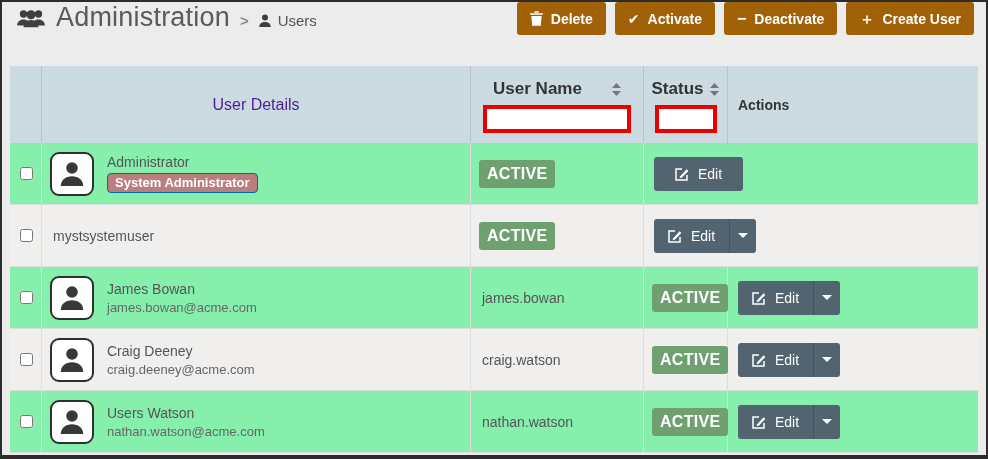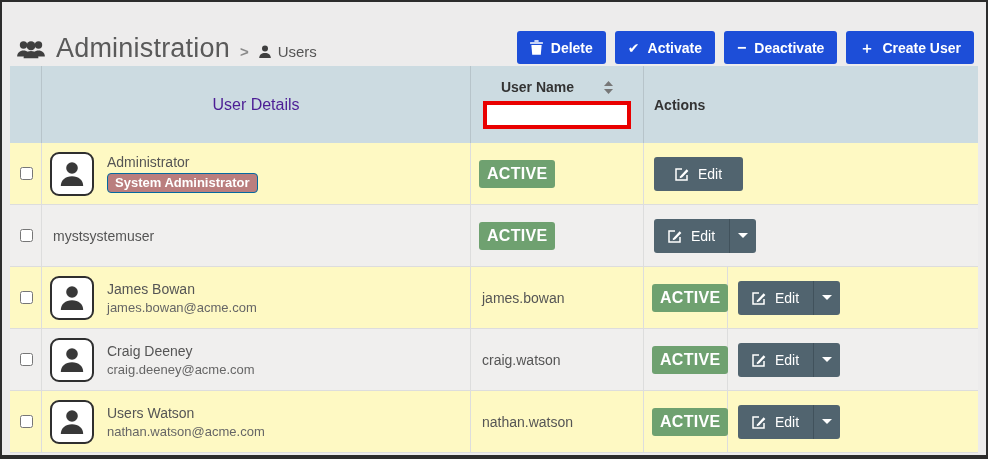--- a/index.html
+++ b/index.html
@@ -6,64 +6,64 @@
   html,body { margin:0; padding:0; }
   body {
     width: 988px; height: 459px;
     border: 2px solid #2c2c2c; border-bottom-width: 4px;
     background: #edecec;
     font-family: "Liberation Sans", "DejaVu Sans", sans-serif;
     overflow: hidden; position: relative;
   }
 
   
-  .header-bar { display:flex; align-items:flex-end; height:62px; padding:0 12px 0 14px; }
+  .header-bar { display:flex; align-items:flex-start; height:62px; padding:0 12px 0 14px; }
   .title-group { display:flex; align-items:center; }
   .users-group-icon { color:#3f3f3f; margin-right:10px; display:flex; }
   .app-title { font-size:27px; font-weight:300; color:#5a5a5a; letter-spacing:0.2px; }
   .crumb-sep { color:#8a8a8a; font-size:15px; font-weight:700; margin:6px 9px 0 10px; }
   .crumb { display:flex; align-items:center; gap:6px; margin-top:6px; }
   .crumb-user-icon { color:#3f3f3f; display:flex; }
   .crumb-label { font-size:15px; color:#555; }
 
   .toolbar { margin-left:auto; display:flex; gap:9px; }
   .tb-btn {
     display:inline-flex; align-items:center; gap:8px;
-    background:#1d4ed8; color:#fff; border:none; border-radius:3px;
+    background:#a16207; color:#fff; border:none; border-radius:3px;
     font-size:14px; font-weight:600; padding:0 13px; height:33px;
     font-family:inherit; cursor:pointer;
   }
   .tb-btn .ico { display:flex; align-items:center; }
   .glyph { font-size:14px; line-height:1; }
   .glyph-check::before { content:"✔"; }
   .glyph-minus::before { content:"−"; font-weight:900; font-size:16px; }
   .glyph-plus::before  { content:"＋"; font-weight:900; font-size:15px; }
 
   
   .table { margin:2px 8px 0 8px; }
   .grid-cols { display:grid; grid-template-columns:32px 429px 173px 84px 1fr; }
 
   .thead { background:#ccdbe1; height:77px; }
   .th { border-right:1px solid rgba(0,0,0,0.10); }
   .th:last-child { border-right:none; }
   .th-details { display:flex; align-items:center; justify-content:center;
                 font-weight:400; font-size:16px; color:#4c1d95; }
   .th-sortable { display:flex; flex-direction:column; align-items:center; padding-top:13px; }
-  .th-label-row { display:flex; align-items:center; font-weight:700; font-size:14px; color:#333; }
+  .th-label-row { display:flex; align-items:center; font-weight:700; font-size:17px; color:#333; }
   .gap-wide { gap:30px; } .gap-narrow { gap:7px; }
   .sort-icon { display:flex; cursor:pointer; }
   .filter-input {
     margin-top:6px; border:4px solid #e90000; background:#fff;
     height:28px; outline:none; padding:0 4px; font-family:inherit;
   }
   .filter-user { width:148px; } .filter-status { width:62px; }
   .th-actions { display:flex; align-items:center; padding-left:10px;
                 font-weight:700; font-size:14px; color:#333; }
 
-  .tr { height:62px; background:#fef9c3; border-bottom:1px solid #ddd; }
+  .tr { height:62px; background:#86efac; border-bottom:1px solid #ddd; }
   .tr.striped { background:#f0efee; }
   .td { border-right:1px solid #ddd; display:flex; align-items:center; }
   .td:last-child { border-right:none; }
   .td-check { justify-content:center; }
   .td-check input { width:13px; height:13px; }
   .td-details { padding-left:8px; gap:13px; }
   .avatar { width:44px; height:44px; min-width:44px; border:2px solid #2f2f2f; border-radius:9px;
             background:#fff; display:flex; align-items:center; justify-content:center; color:#383838; }
   .uinfo { display:flex; flex-direction:column; align-items:flex-start; }
   .uname { font-size:14px; color:#555; }
@@ -150,20 +150,32 @@
         <span>User Name</span>
         <span class="sort-icon">
           <svg width="9" height="13" viewBox="0 0 9 13" fill="#777">
             <path d="M4.5 0 L9 5 H0 z"></path>
               <path d="M4.5 13 L0 8 H9 z"></path>
           </svg>
         </span>
       </div>
       <input class="filter-input filter-user" type="text" value="" style="">
     </div>
+    <div class="th th-sortable">
+      <div class="th-label-row gap-narrow">
+        <span>Status</span>
+        <span class="sort-icon">
+          <svg width="9" height="13" viewBox="0 0 9 13" fill="#777">
+            <path d="M4.5 0 L9 5 H0 z"></path>
+              <path d="M4.5 13 L0 8 H9 z"></path>
+          </svg>
+        </span>
+      </div>
+      <input class="filter-input filter-status" type="text" value="" style="">
+    </div>
     <div class="th th-actions">Actions</div>
   </div>
 
   <div class="tr grid-cols">
     <div class="td td-check">
         <input type="checkbox" style="">
       </div>
     <div class="td td-details">
       <span class="avatar">
         <svg width="28" height="28" viewBox="0 0 14 14" fill="currentColor">

